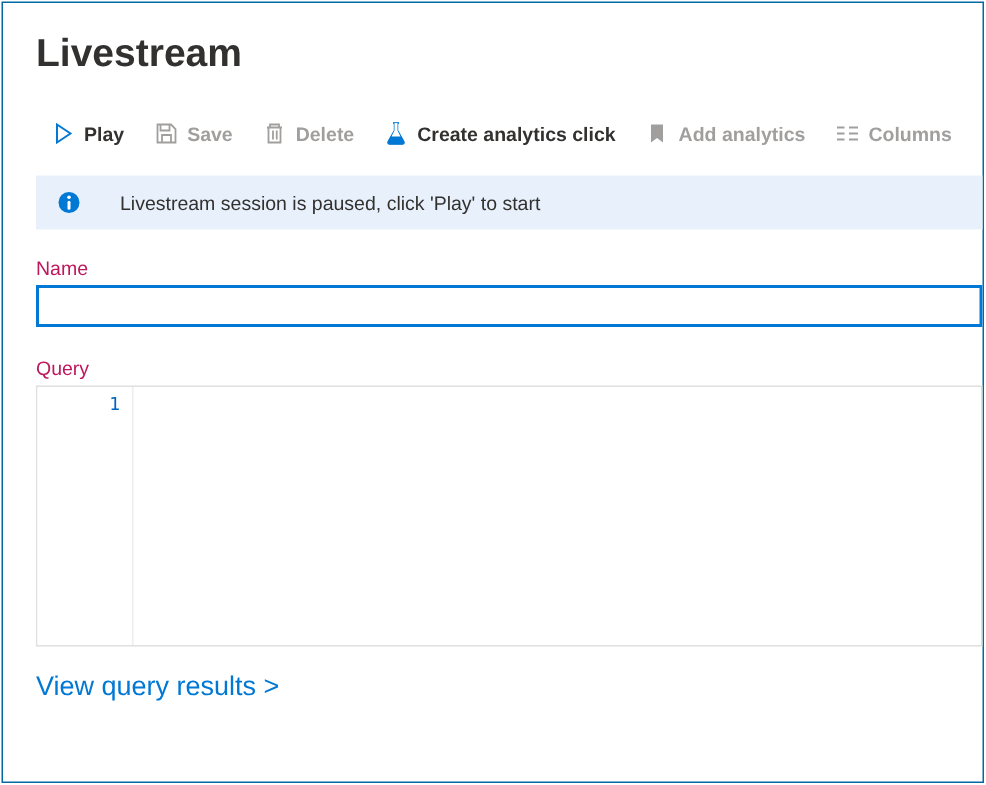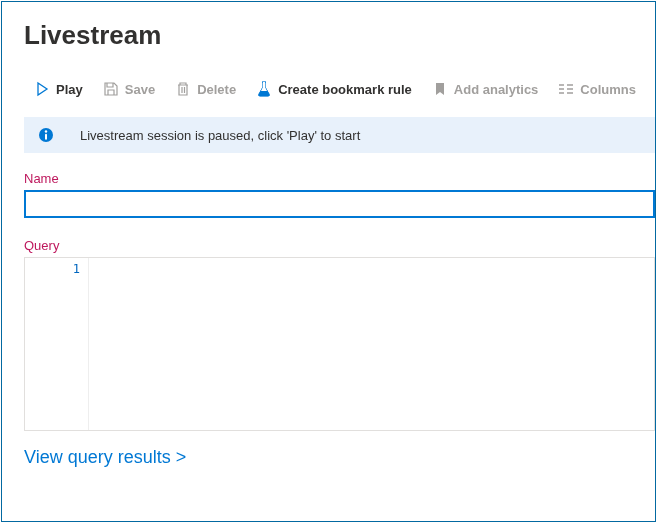--- a/index.html
+++ b/index.html
@@ -133,21 +133,21 @@
       <span>Delete</span>
     </div>
     <div class="toolbar-btn">
       <span class="icon">
         <svg width="16" height="16" viewBox="0 0 16 16">
             <path d="M6 1 H10 M7 1 V6 L3 13 Q2 15 4 15 H12 Q14 15 13 13 L9 6 V1" fill="#0078d4" stroke="#0078d4" stroke-width="0.5"></path>
             <path d="M6 1 H10 M7 1 V6 L3 13 Q2 15 4 15 H12 Q14 15 13 13 L9 6 V1" fill="none" stroke="#0078d4" stroke-width="1"></path>
             <path d="M7 1 V6 L5 10 H11 L9 6 V1 Z" fill="#fff"></path>
           </svg>
       </span>
-      <span>Create bookmark rule</span>
+      <span>Create analytics click</span>
     </div>
     <div class="toolbar-btn disabled">
       <span class="icon">
         <svg width="16" height="16" viewBox="0 0 16 16">
             <path d="M4 2 H12 V14 L8 11 L4 14 Z" fill="#a19f9d"></path>
           </svg>
       </span>
       <span>Add analytics</span>
     </div>
     <div class="toolbar-btn disabled">

